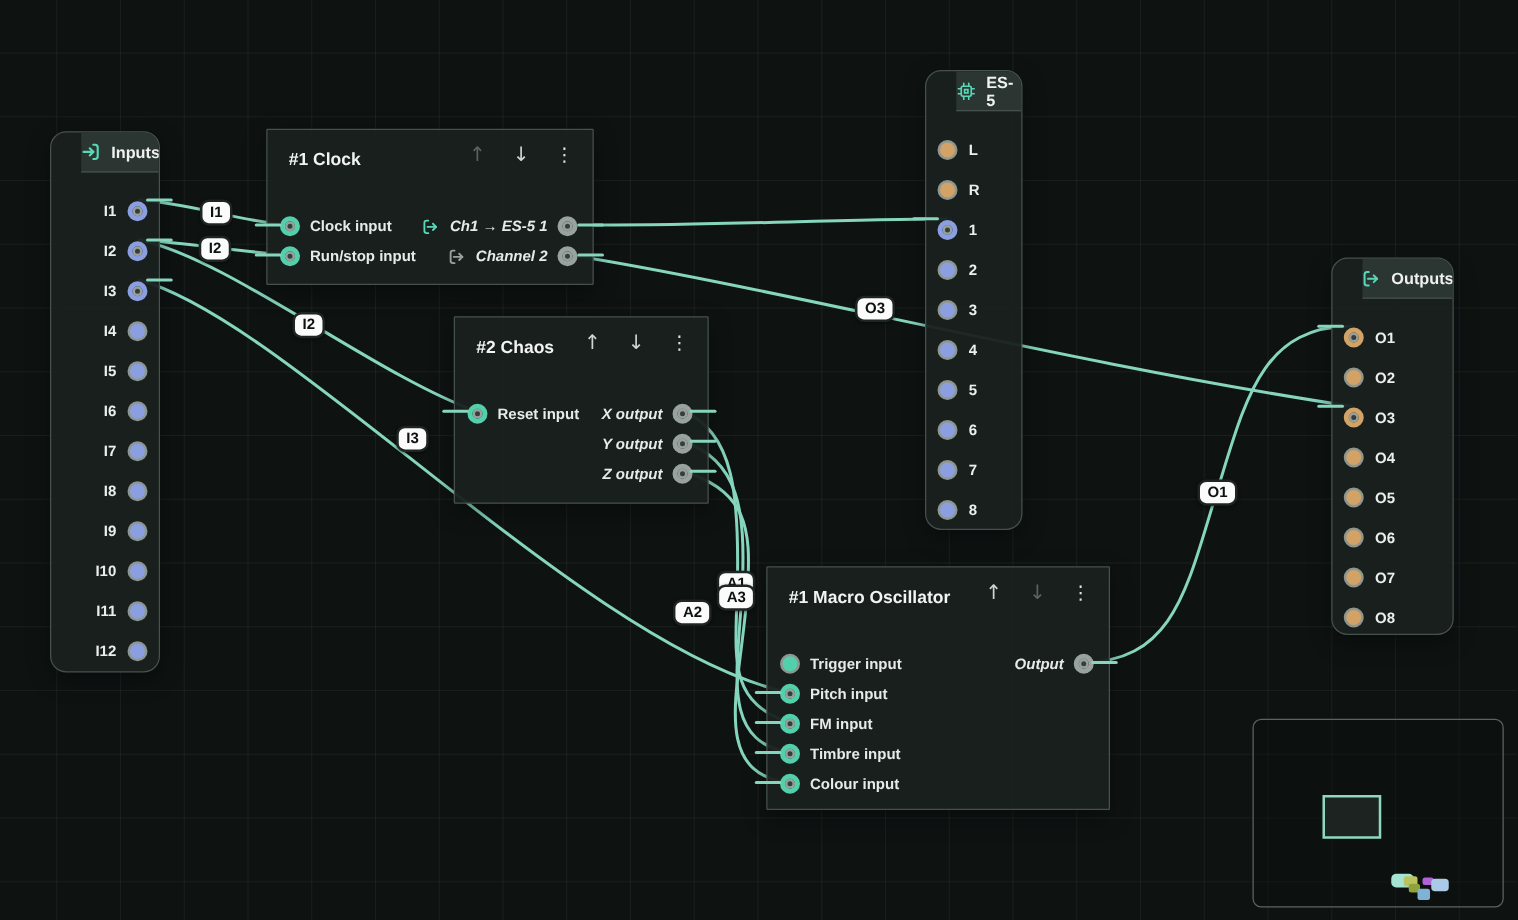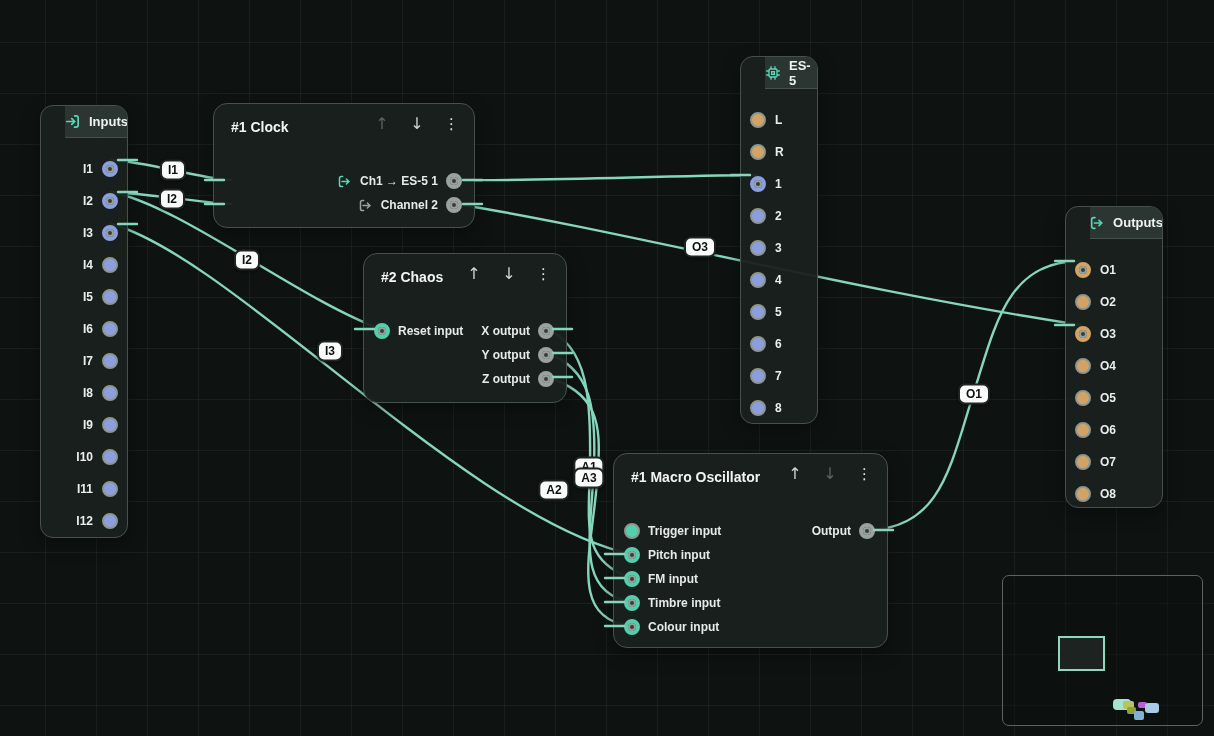--- a/index.html
+++ b/index.html
@@ -12,21 +12,21 @@
     background-size:51px 51px;background-position:45px 42px;
     font-family:"Liberation Sans","DejaVu Sans",sans-serif;
     color:#e6eae8;
   }
   svg.cable-layer{position:absolute;left:0;top:0;pointer-events:none;}
   #cables-under{z-index:1;}
   #cables-over{z-index:5;}
 
   .nodebox{
     position:absolute;background:rgba(26,32,30,0.96);
-    border:1px solid #46514d;border-radius:14px;
+    border:1px solid #46514d;border-radius:1px;
     box-shadow:0 6px 18px rgba(0,0,0,0.4);z-index:2;box-sizing:border-box;
   }
   .panel{overflow:hidden;border-radius:13px;padding-left:24px;}
   .phead{
     height:31px;background:#2b3632;border-bottom:1px solid #46514d;
     display:flex;align-items:center;justify-content:center;gap:8px;
     font-weight:bold;font-size:13px;color:#eef2f0;
   }
   .phead .hicon{display:flex;color:#57d8b6;}
   .prows{position:absolute;left:0;right:0;top:47px;}
@@ -35,21 +35,21 @@
   .prow.right-port{justify-content:flex-end;}
 
   .mtitle{position:absolute;top:15px;left:17px;font-size:14px;font-weight:bold;color:#f1f4f2;white-space:nowrap;}
   .mhead-icons{position:absolute;top:12px;right:15px;display:flex;gap:19px;align-items:center;}
   .harrow{font-family:"DejaVu Sans",sans-serif;font-size:16px;line-height:1;color:#cdd4d1;width:16px;text-align:center;cursor:pointer;}
   .harrow.disabled{color:#59635f;}
   .kebab{font-family:"DejaVu Sans",sans-serif;font-size:15px;line-height:1;color:#dfe4e1;cursor:pointer;}
 
   .mcol{position:absolute;top:65px;}
   .mcol.left{left:10px;}
-  .mcol.right{right:12px;}
+  .mcol.right{right:12px;font-style:italic;}
   .mrow{height:24px;display:flex;align-items:center;gap:8px;font-size:12px;font-weight:600;color:#e6eae8;white-space:nowrap;}
   .mcol.right .mrow{justify-content:flex-end;}
   .routeico{display:flex;}
 
   .port{width:16px;height:16px;border-radius:50%;box-sizing:border-box;flex:0 0 auto;cursor:pointer;}
   .port.fill{background:var(--c);border:2px solid #8d9790;}
   .port.ring{border:4px solid var(--c);background:#363e3b;box-shadow:inset 0 0 0 2px #97a09b;}
 
   .chip{
     position:absolute;transform:translate(-50%,-50%);
@@ -255,20 +255,30 @@
       </div>
   </div>
 
   <div class="nodebox" style="left:213px;top:103px;width:262px;height:125px;">
     <div class="mtitle">#1 Clock</div>
     <div class="mhead-icons">
       <span class="harrow up disabled">↑</span>
       <span class="harrow down">↓</span>
       <span class="kebab">⋮</span>
     </div>
+    <div class="mcol left">
+        <div class="mrow">
+          <span class="port ring" style="--c: #53cfab;"></span>
+          <span>Clock input</span>
+        </div>
+        <div class="mrow">
+          <span class="port ring" style="--c: #53cfab;"></span>
+          <span>Run/stop input</span>
+        </div>
+      </div>
     <div class="mcol right">
         <div class="mrow">
           <span class="routeico" style="color: rgb(87, 216, 182);">
             <svg viewBox="0 0 24 24" width="15" height="15" fill="none" stroke="currentColor" stroke-width="2.4" stroke-linecap="round" stroke-linejoin="round">
               <path d="M9 4H7a3 3 0 0 0-3 3v10a3 3 0 0 0 3 3h2"></path>
               <path d="M8 12h11"></path>
               <path d="M15 8l4 4-4 4"></path>
             </svg>
           </span>
           <span>Ch1 → ES-5 1</span>

